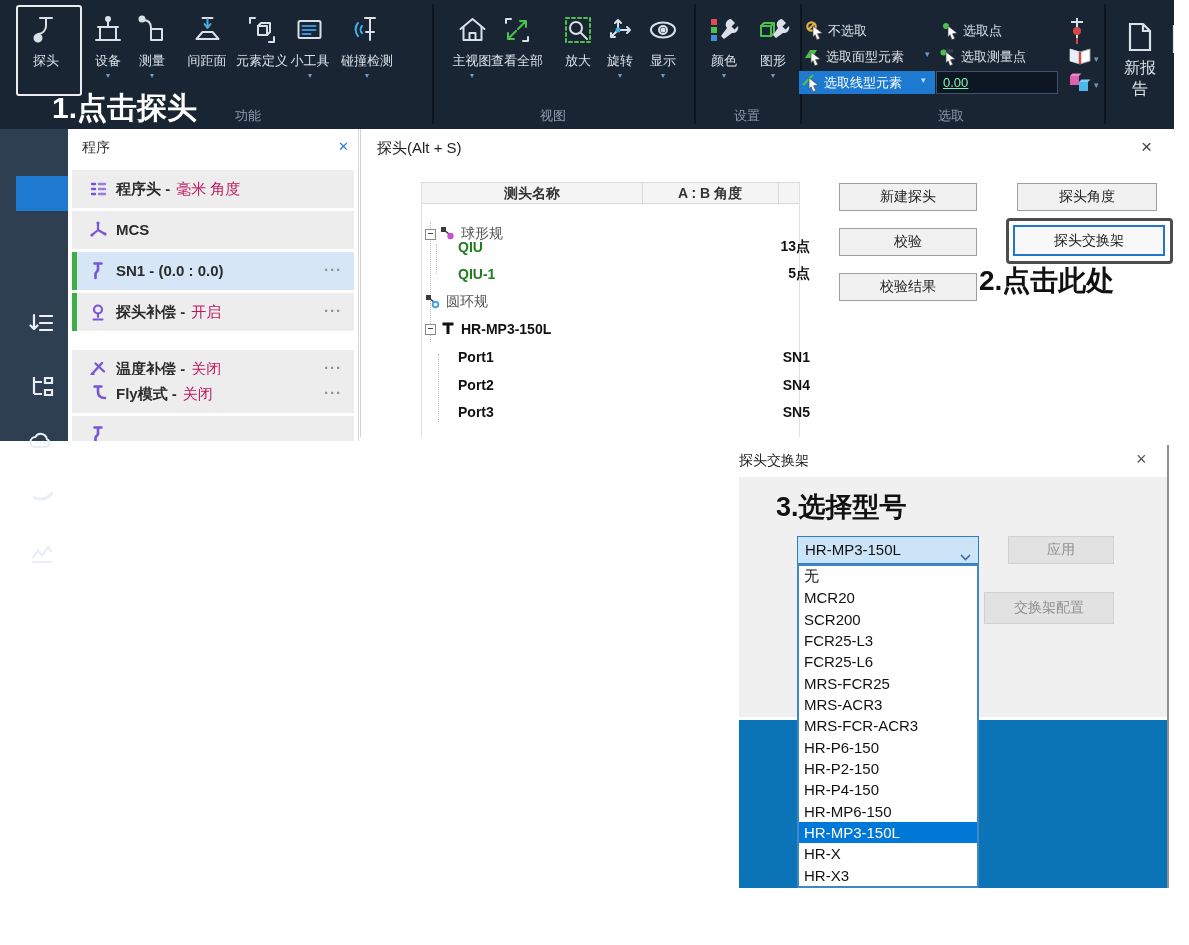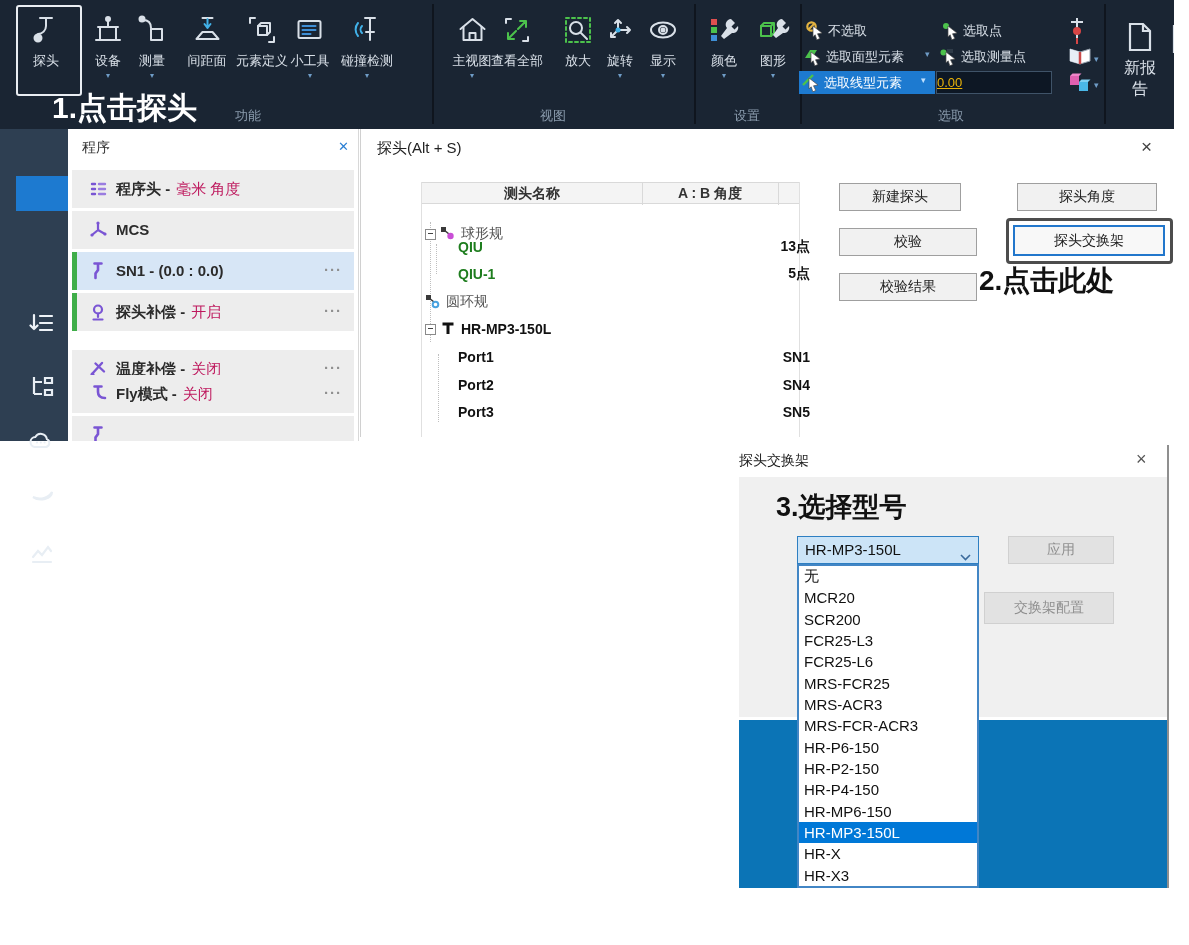--- a/index.html
+++ b/index.html
@@ -13,21 +13,21 @@
   .rbtn .rlb{font-size:13px;line-height:16px;white-space:nowrap;}
   .rcaret{color:#6f9cc6;font-size:8px;line-height:9px;margin-top:2px;}
   .rsep{position:absolute;top:4px;height:120px;width:2px;background:#0f151e;}
   .rglabel{position:absolute;top:107px;transform:translateX(-50%);font-size:13px;color:#8b9cae;white-space:nowrap;}
   #probe-frame{position:absolute;left:16px;top:5px;width:62px;height:87px;border:2px solid #e9edf2;border-radius:3px;}
   .selicon{position:absolute;width:20px;height:20px;}
   .sellabel{position:absolute;font-size:13px;color:#d9e0e8;white-space:nowrap;}
   #sel-line-box{position:absolute;left:799px;top:71px;width:136px;height:23px;background:#1d7ad0;}
   #sel-line-box .sellabel{color:#fff;}
   #tol-input{position:absolute;left:936px;top:71px;width:114px;height:21px;background:#0d1724;
-             border:1px solid #3f5368;color:#eab308;font-size:13px;line-height:21px;text-decoration:underline;}
+             border:1px solid #3f5368;color:#86efac;font-size:13px;line-height:21px;padding-left:6px;text-decoration:underline;}
   #annotation1{position:absolute;left:52px;top:88px;font-size:30px;font-weight:700;color:#ffffff;white-space:nowrap;}
 
   
   #rail{position:absolute;left:0;top:129px;width:68px;height:312px;background:#2e3f52;}
   #rail-highlight{position:absolute;left:16px;top:47px;width:52px;height:35px;background:#1d7ad0;}
   .railicon{position:absolute;width:26px;height:26px;}
 
   
   #panel{position:absolute;left:68px;top:129px;width:290px;height:312px;background:#fff;
          border-right:1px solid #d8d8d8;overflow:hidden;}
@@ -502,21 +502,21 @@
           <div class="treerow" style="top: 188.6px; left: 0px; width: 377px; padding-left: 36px;">
             <span class="tname dark">Port2</span>
             <span class="tval">SN4</span>
           </div>
           <div class="treerow" style="top: 216.2px; left: 0px; width: 377px; padding-left: 36px;">
             <span class="tname dark">Port3</span>
             <span class="tval">SN5</span>
           </div>
         </div>
     </div>
-    <div class="btn" style="left:478px;top:54px;width:122px;height:28px;">新建探头</div>
+    <div class="btn" style="left:478px;top:54px;width:138px;height:28px;">新建探头</div>
     <div class="btn" style="left:656px;top:54px;width:140px;height:28px;">探头角度</div>
     <div class="btn" style="left:478px;top:99px;width:138px;height:28px;">校验</div>
     <div class="btn" style="left:478px;top:144px;width:138px;height:28px;">校验结果</div>
     <div id="rack-outer"></div>
     <div class="btn" id="rack-btn">探头交换架</div>
     <div id="annotation2">2.点击此处</div>
   </div>
 
   <div id="changer">
     <div id="ch-body"></div>

